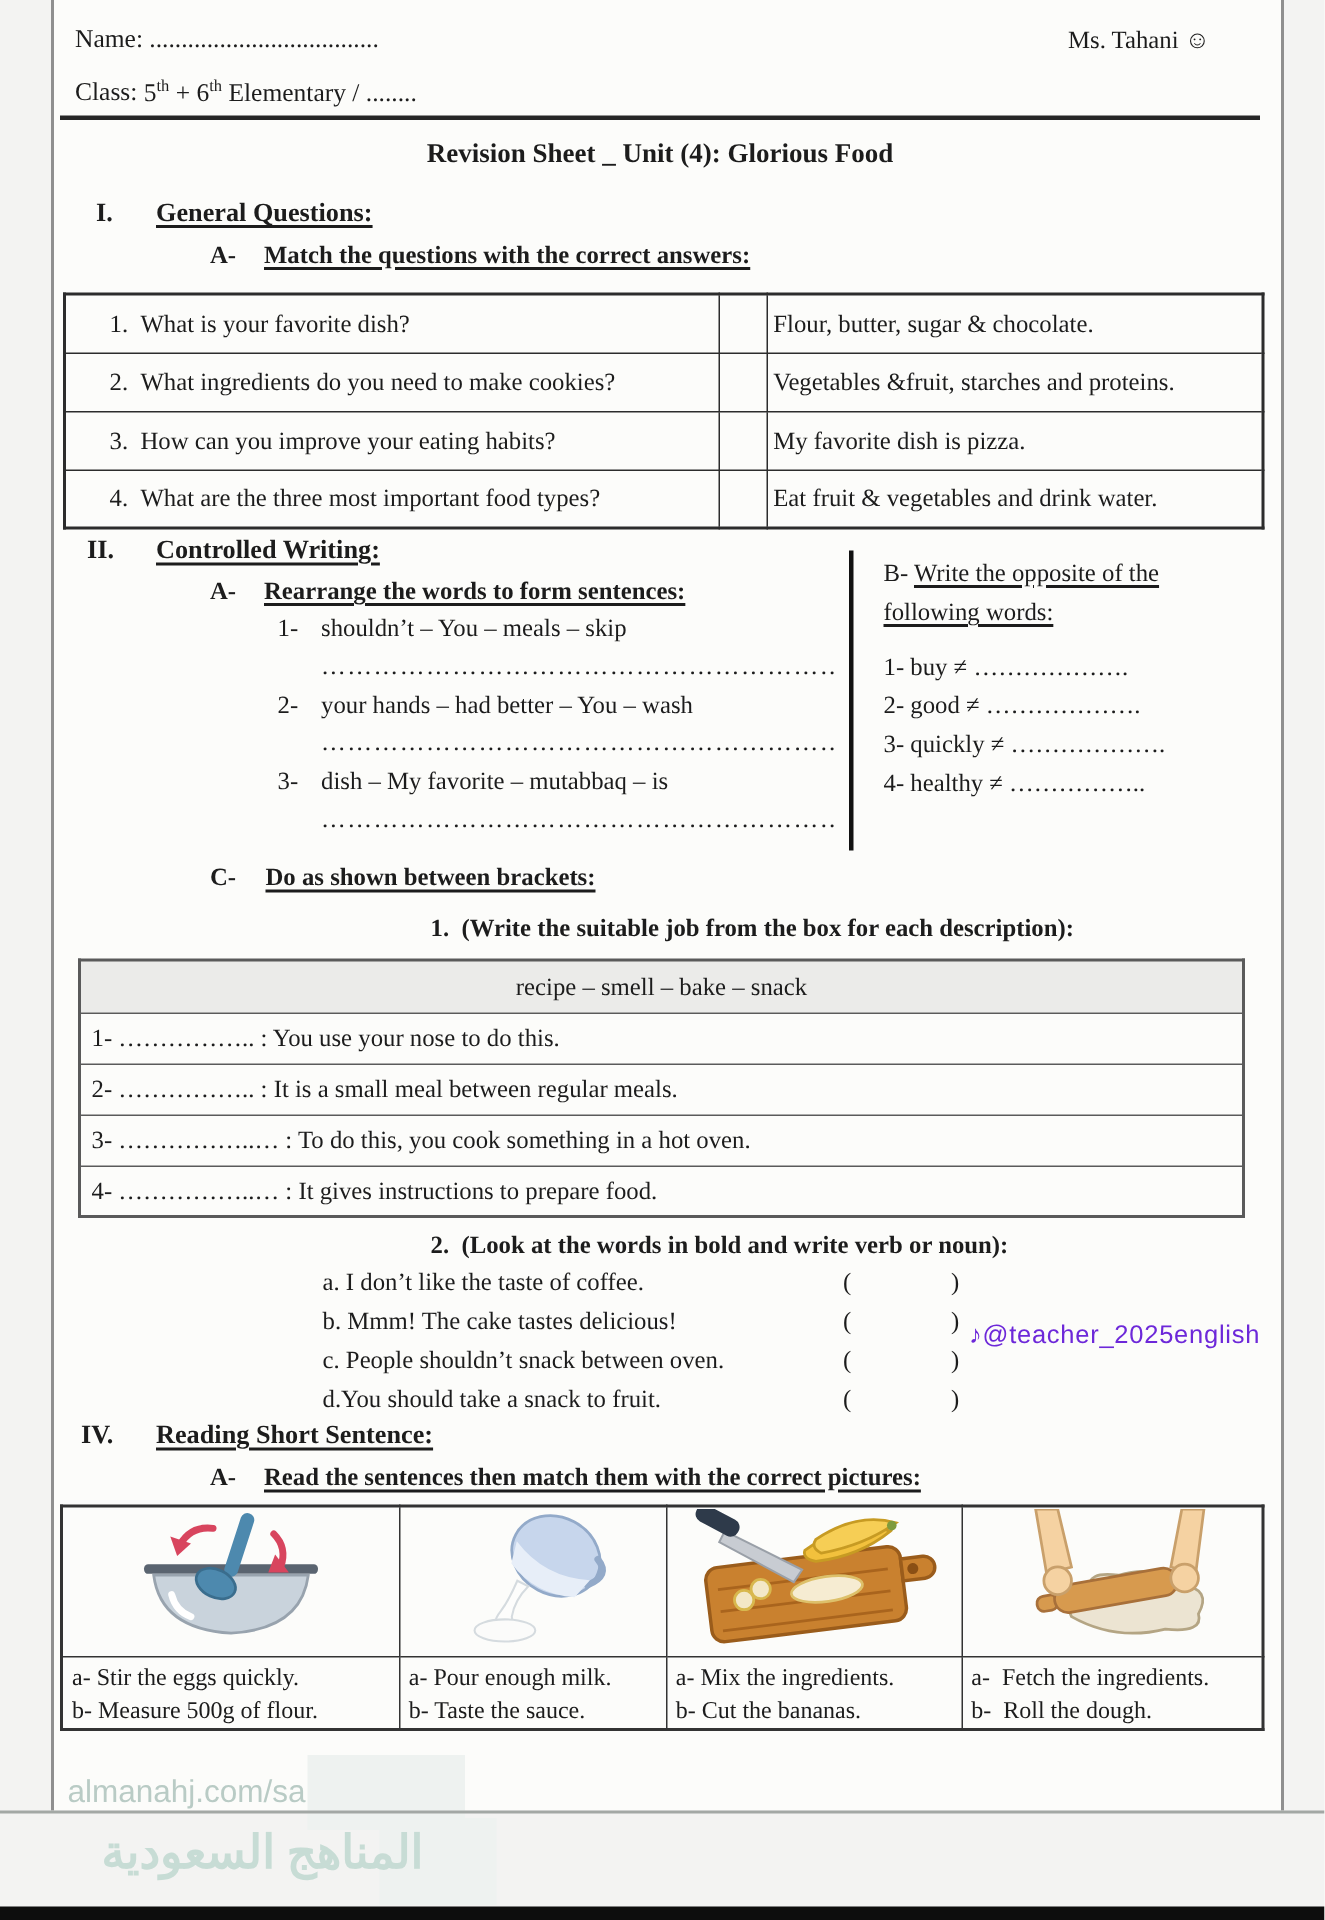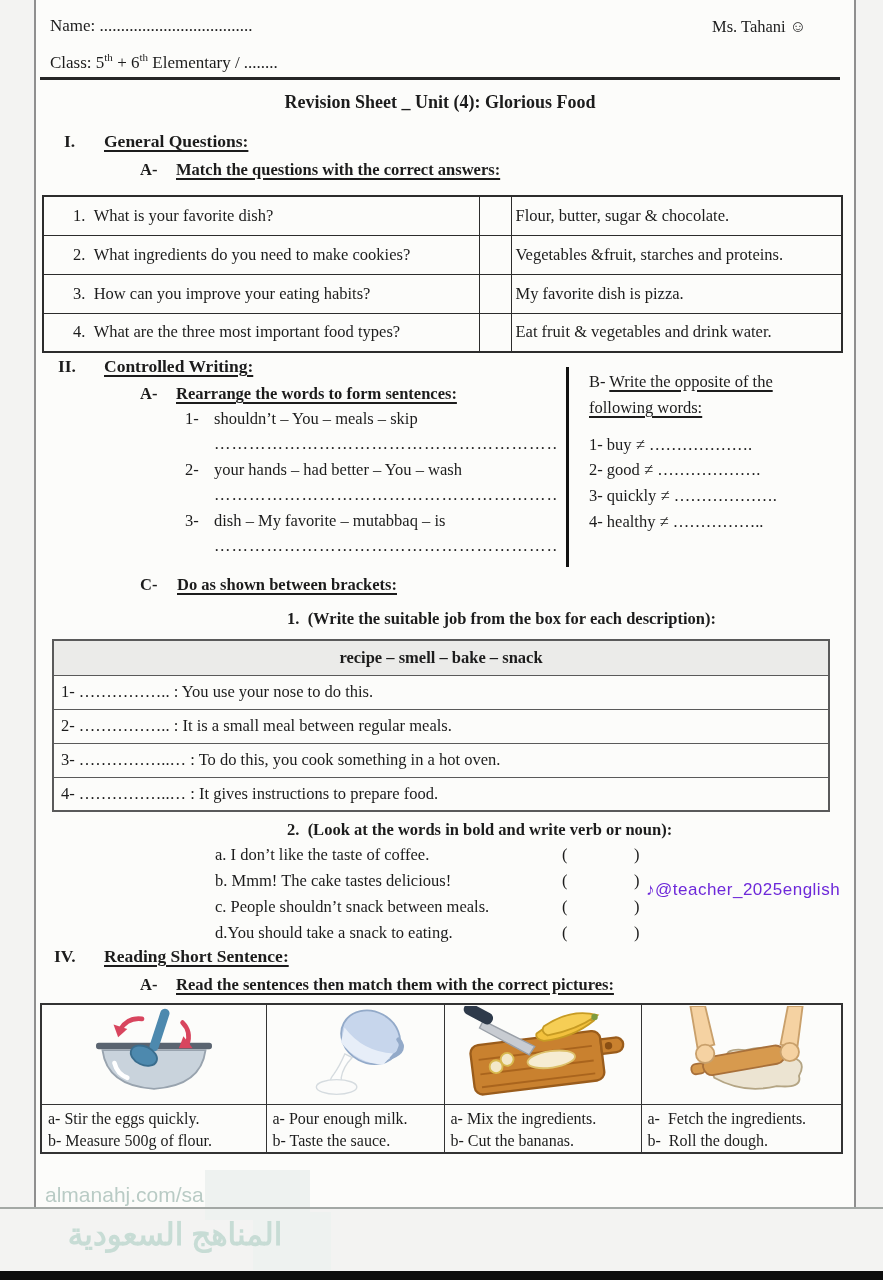--- a/index.html
+++ b/index.html
@@ -39,21 +39,21 @@
 
   
   .item-num { left:185px; } .item-words { left:214px;text-align:center; }
   .dots-line { left:214px; width:342px; overflow:hidden; white-space:nowrap; font-size:16.5px; letter-spacing:1px; }
   .divider { left:566px; top:367px; width:3px; height:200px; background:#111; }
   .b-block { left:589px; width:262px; font-size:16.5px; }
 
   
   .word-table { left:52px; top:639px; width:778px; border:2px solid #5a5a5a; }
   .word-table td { border:1.6px solid #5a5a5a; font-size:16.5px; }
-  .word-table td.head { height:35px; background:#ebebe9; text-align:center; font-weight:bold; }
+  .word-table td.head { height:35px; background:#ebebe9; text-align:center; font-weight:normal; }
   .word-table td.row { height:34px; padding-left:7px; }
 
   
   .vn-row { left:215px; width:630px; font-size:16.5px; }
   .vn-row .paren-open { position:absolute; left:347px; }
   .vn-row .paren-close { position:absolute; left:419px; }
 
   .tiktok { left:646px; top:880px; font-family:"Liberation Sans", sans-serif; font-size:17px; color:#6d28d9; letter-spacing:.5px; }
 
   
@@ -162,22 +162,22 @@
   <tr>
         <td class="row">4- ……………..… : It gives instructions to prepare food.</td>
       </tr>
 </tbody>
   </table>
 
 <div class="abs sub-head" style="left:287px; top:820px;">2.&nbsp;&nbsp;(Look at the words in bold and write verb or noun):</div>
 
 <div class="abs vn-row" style="top:845px;"><span>a. I don’t like the </span><span class="bold">taste</span><span> of coffee.</span><span class="paren-open">(</span><span class="paren-close">)</span></div>
 <div class="abs vn-row" style="top:871px;"><span>b. Mmm! The cake </span><span class="bold">tastes</span><span> delicious!</span><span class="paren-open">(</span><span class="paren-close">)</span></div>
-<div class="abs vn-row" style="top:897px;"><span>c. People shouldn’t </span><span class="bold">snack</span><span> between meals.</span><span class="paren-open">(</span><span class="paren-close">)</span></div>
-<div class="abs vn-row" style="top:923px;"><span>d.You should take a </span><span class="bold">snack</span><span> to eating.</span><span class="paren-open">(</span><span class="paren-close">)</span></div>
+<div class="abs vn-row" style="top:897px;"><span>c. People shouldn’t </span><span class="bold">snack</span><span> between oven.</span><span class="paren-open">(</span><span class="paren-close">)</span></div>
+<div class="abs vn-row" style="top:923px;"><span>d.You should take a </span><span class="bold">snack</span><span> to fruit.</span><span class="paren-open">(</span><span class="paren-close">)</span></div>
 
 <div class="abs tiktok">♪@teacher_2025english</div>
 
 <div class="abs sec-head" style="left:54px; top:946px;">IV.</div>
 <div class="abs sec-head uline" style="left:104px; top:946px;">Reading Short Sentence:</div>
 <div class="abs sub-head" style="left:140px; top:975px;">A-</div>
 <div class="abs sub-head uline" style="left:176px; top:975px;">Read the sentences then match them with the correct pictures:</div>
 
 <table class="abs pics-table">
   <colgroup>

